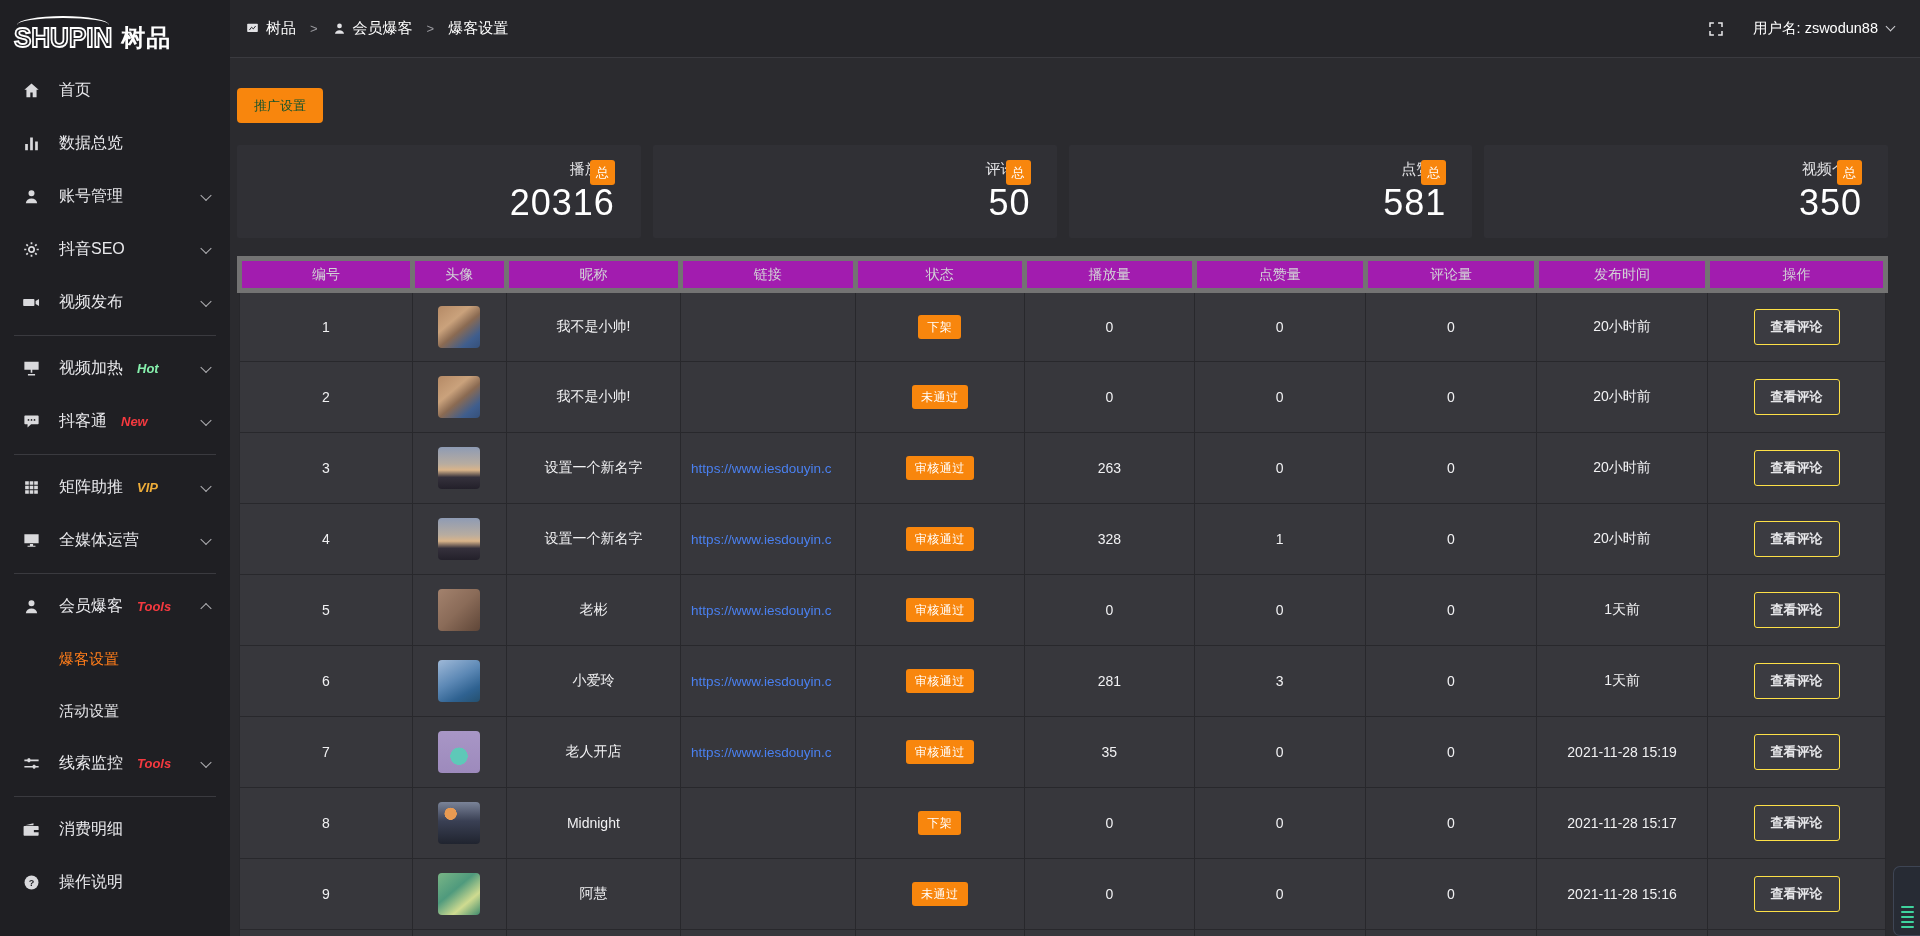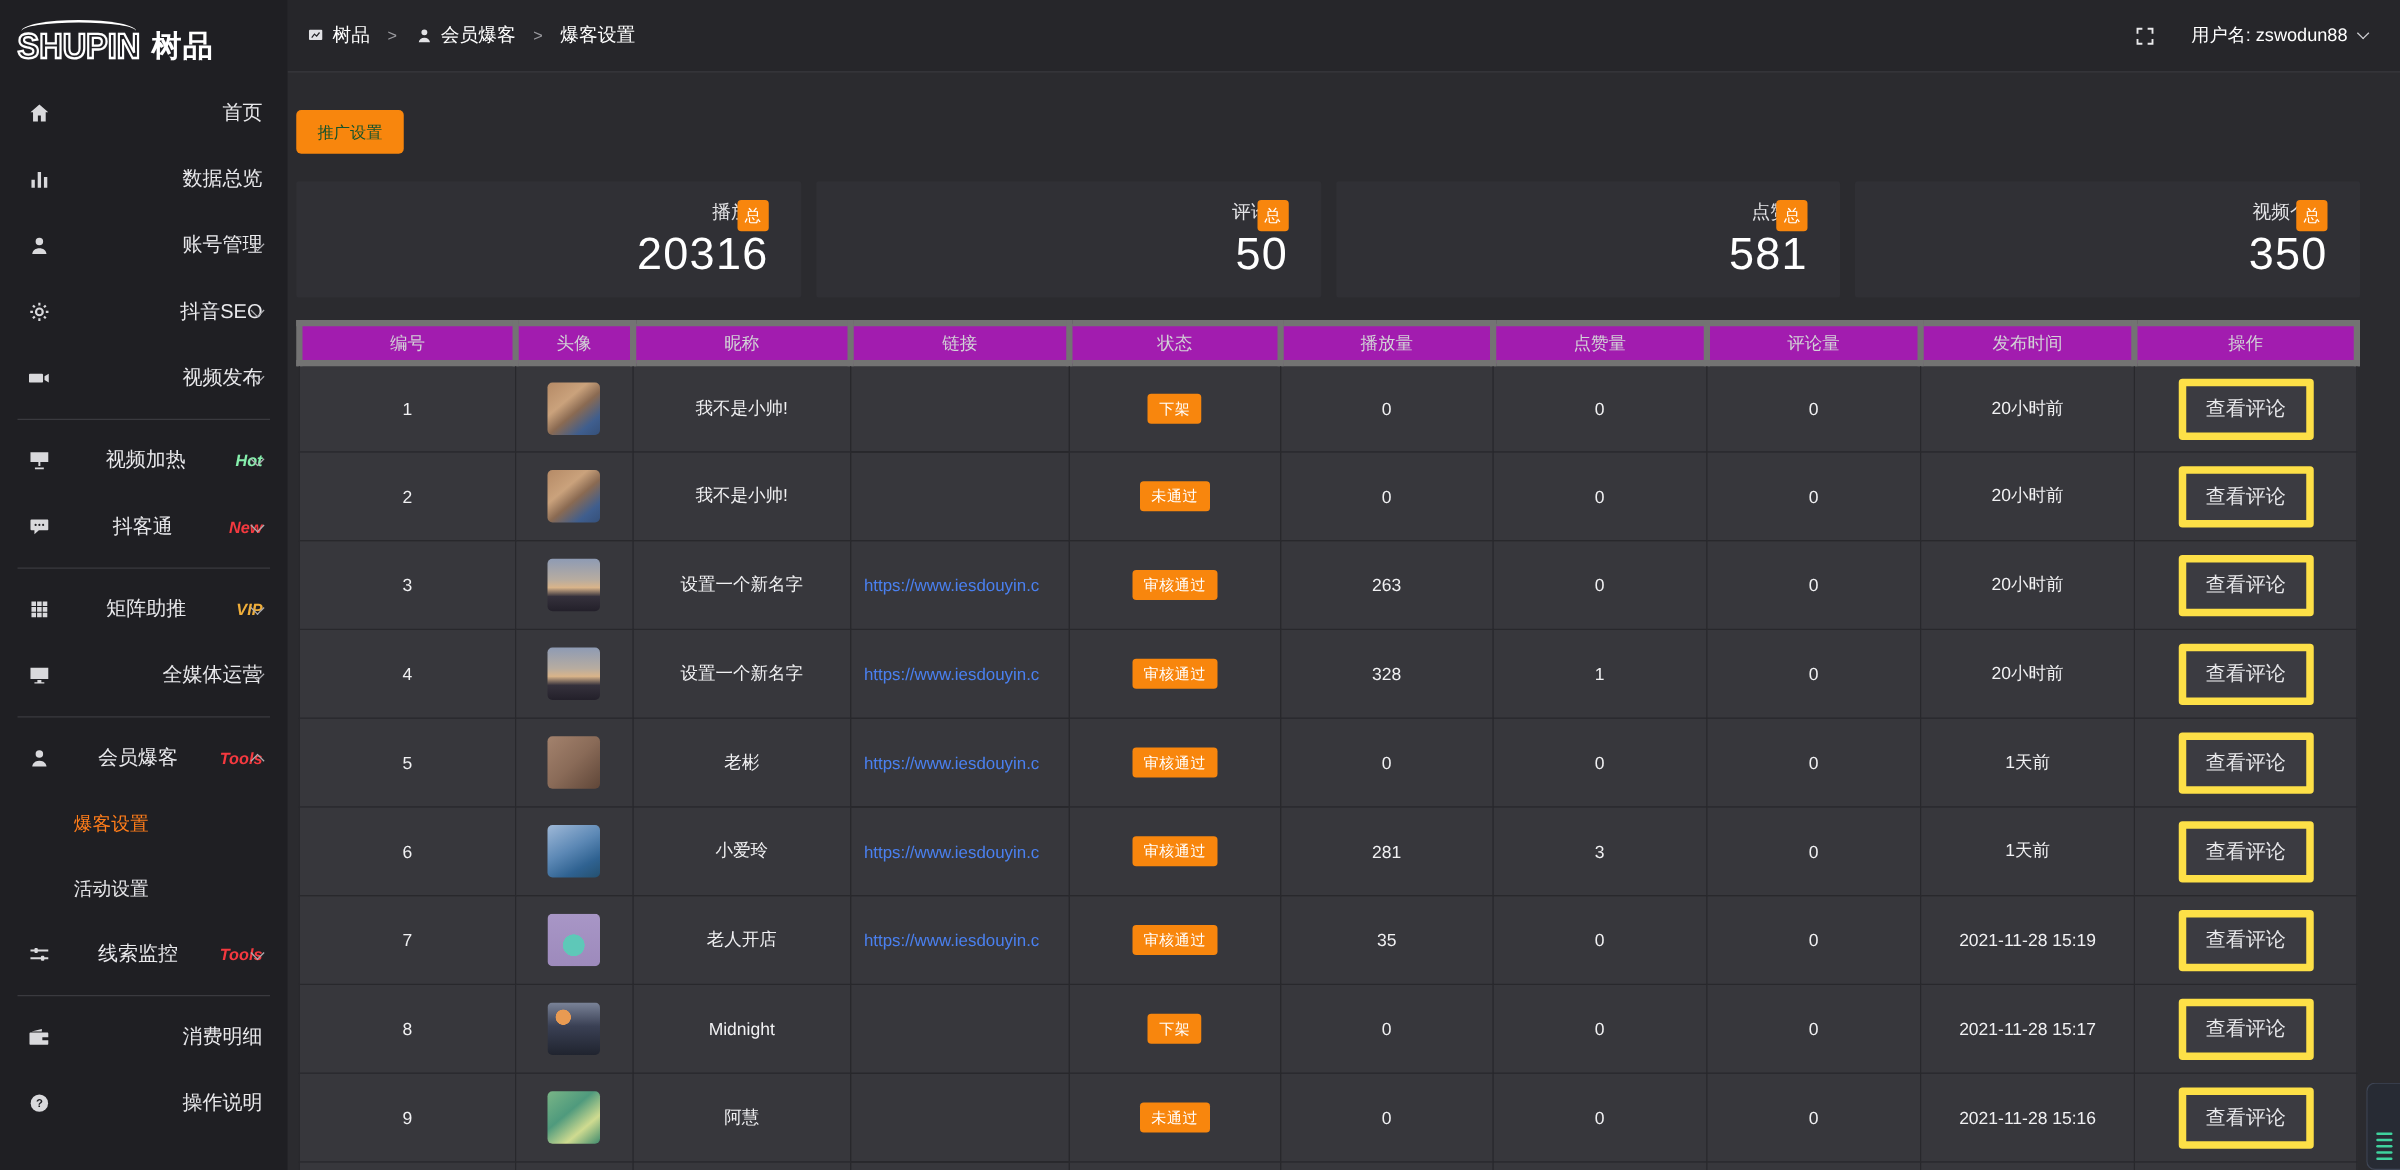--- a/index.html
+++ b/index.html
@@ -12,21 +12,21 @@
   .sidebar{position:absolute;left:0;top:0;bottom:0;width:230px;background:#1f1f23;z-index:3;}
   .logo{height:50px;display:flex;align-items:flex-end;padding:10px 0 0 14px;gap:9px;}
   .logo-en-wrap{position:relative;padding-top:8px;}
   .logo-arc{position:absolute;top:0;left:3px;right:3px;height:9px;border-top:2.5px solid #fff;
             border-radius:50%/100% 100% 0 0;}
   .logo-en{display:block;font-weight:bold;font-size:26px;line-height:1;color:#fff;
            -webkit-text-fill-color:transparent;-webkit-text-stroke:1.7px #fff;transform:scaleY(1.08);}
   .logo-cn{font-size:24px;font-weight:bold;color:#fff;letter-spacing:1px;line-height:1.05;}
   .nav{margin-top:14px;}
   .menu-item{position:relative;height:53px;display:flex;align-items:center;padding:0 20px 0 22px;
-             cursor:pointer;color:#e9e9ec;justify-content:space-between;}
+             cursor:pointer;color:#e9e9ec;}
   .mi-icon{width:20px;height:20px;margin-right:17px;color:#d9d9dc;flex:none;}
   .mi-icon svg{width:19px;height:19px;display:block;}
   .mi-label{font-size:16px;}
   .mi-tag{font-size:13px;font-weight:bold;font-style:italic;margin-left:14px;}
   .chevron{position:absolute;right:20px;top:50%;width:8px;height:8px;
            border-right:1.6px solid #aeaeb2;border-bottom:1.6px solid #aeaeb2;}
   .chevron.down{transform:translateY(-70%) rotate(45deg);}
   .chevron.up{transform:translateY(-30%) rotate(-135deg);}
   .submenu-item{height:52px;display:flex;align-items:center;padding-left:59px;font-size:15px;
                 color:#e6e6e9;cursor:pointer;}
@@ -63,22 +63,22 @@
   .data-table{width:100%;margin-top:18px;border-collapse:collapse;table-layout:fixed;}
   .data-table th{height:32px;background:#a21caf;color:#d2d2d6;font-weight:normal;font-size:14px;
                  border:5px solid #737373;}
   .data-table td{height:71px;background:#37373c;color:#f1f1f3;font-size:14px;text-align:center;
                  border:1px solid #28282c;padding:0 6px;}
   .data-table td.c-link{text-align:left;padding:0 2px 0 10px;overflow:hidden;white-space:nowrap;}
   .link{color:var(--link);text-decoration:none;font-size:13.5px;white-space:nowrap;cursor:pointer;}
   .avatar{display:inline-block;width:42px;height:42px;border-radius:4px;vertical-align:middle;}
   .status-badge{display:inline-block;background:var(--accent);color:#fff;font-size:12px;
                 padding:6px 9px;border-radius:3px;line-height:1;letter-spacing:.5px;}
-  .action-btn{background:#3b3b41;border:6px solid #fde047;color:#e7e7ea;font-size:16px;
-              padding:8px 16px;border-radius:3px;cursor:pointer;font-family:inherit;white-space:nowrap;}
+  .action-btn{background:#3b3b41;border:1px solid #fde047;color:#e7e7ea;font-size:13px;
+              padding:8px 16px;border-radius:3px;cursor:pointer;font-family:inherit;white-space:nowrap;font-weight:bold;}
 
   
   .avatar-boy-photo{background:linear-gradient(140deg,#b58a66 0%,#caa27c 35%,#8a6a52 55%,#3f5e8e 80%,#35507a 100%);}
   .avatar-sunset-photo{background:linear-gradient(180deg,#8e9bb4 0%,#b7aca0 40%,#d9b48a 55%,#35313c 72%,#23202a 100%);}
   .avatar-man-photo{background:linear-gradient(135deg,#a3826d 0%,#8a6b58 50%,#5f4638 100%);}
   .avatar-pool-photo{background:linear-gradient(150deg,#9fb9d8 0%,#5c88b5 45%,#2f6291 75%,#24506f 100%);}
   .avatar-cartoon-avatar{background:radial-gradient(circle at 50% 60%,#5ec8b8 0 26%,rgba(0,0,0,0) 27%),
                           linear-gradient(180deg,#a896c6 0%,#9d8abc 100%);}
   .avatar-night-photo{background:radial-gradient(circle at 30% 28%,#e89a52 0 14%,rgba(0,0,0,0) 15%),
                        linear-gradient(180deg,#7a8398 0%,#3a4054 45%,#20242f 100%);}

